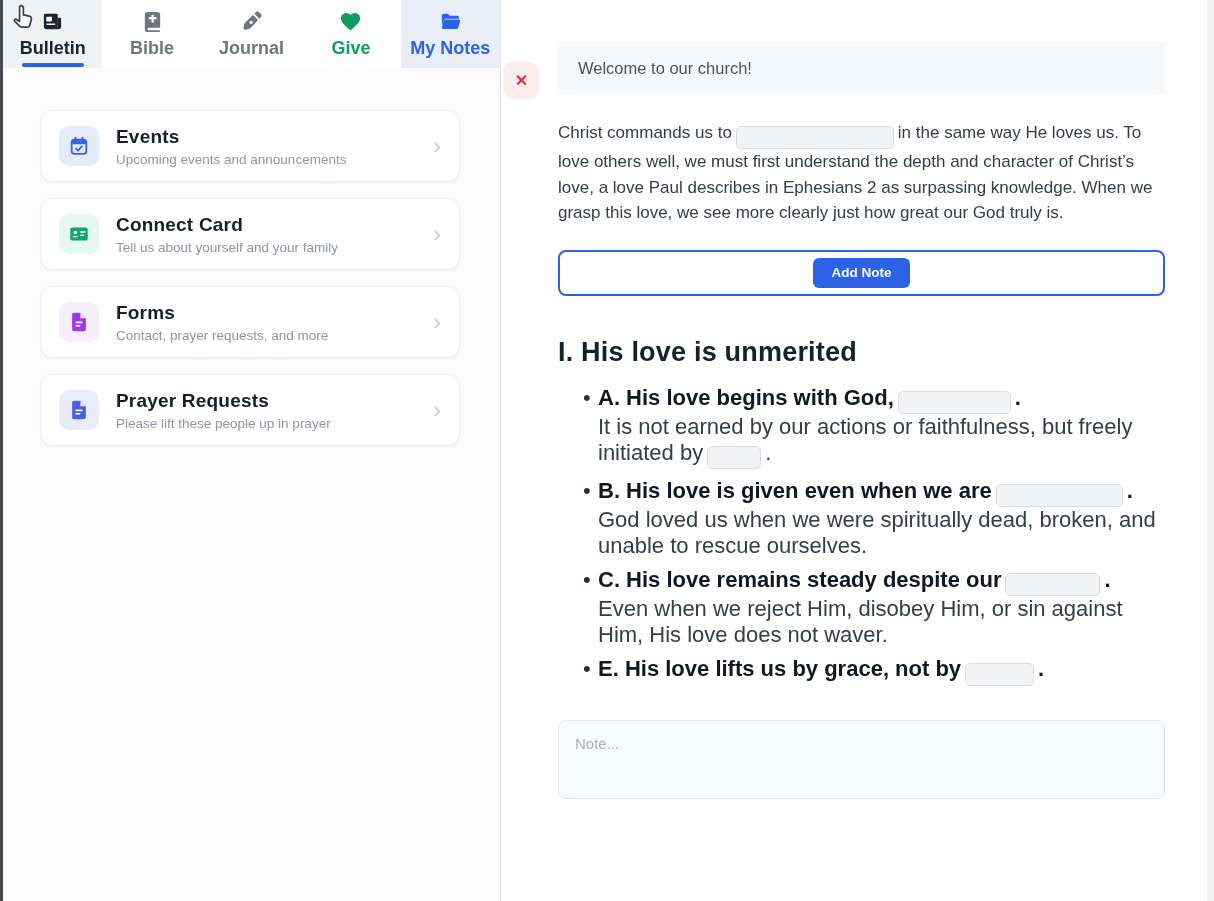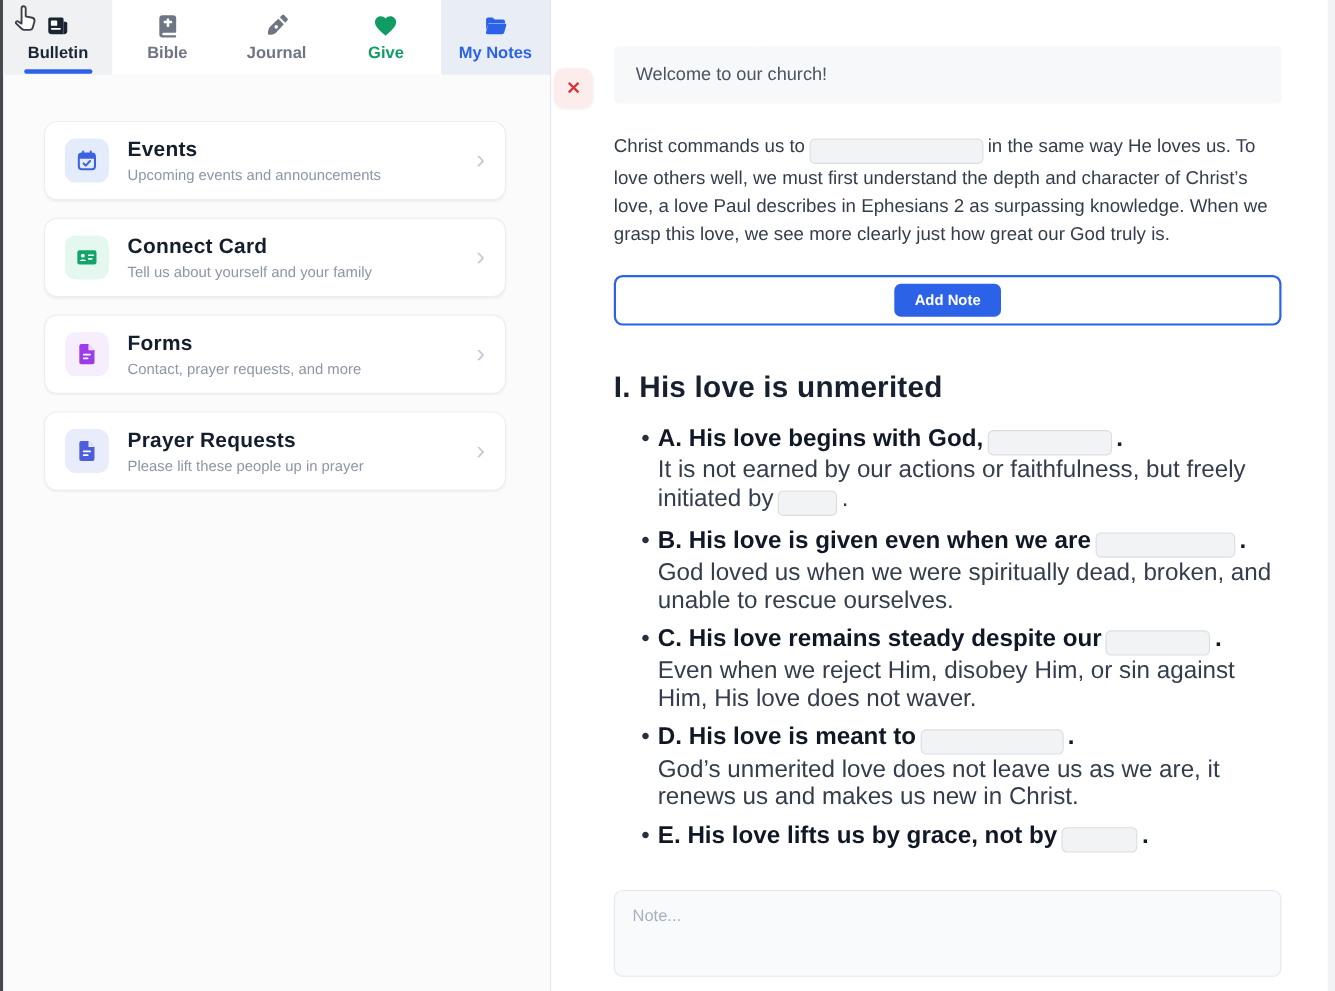--- a/index.html
+++ b/index.html
@@ -11,21 +11,21 @@
   }
   
   .window-edge { position:absolute; left:0; top:0; width:3px; height:100%; background:#46494e; }
 
   
   .sidebar { position:absolute; left:3px; top:0; width:497px; height:901px; background:#fbfbfc; }
   .tabbar { display:flex; height:68px; background:#fff; }
   .tab {
     flex:1; display:flex; flex-direction:column; align-items:center; justify-content:center;
     gap:5px; position:relative; cursor:pointer;
-    font-size:15px; font-weight:600; color:var(--inactive_gray,#6f7683);
+    font-size:18px; font-weight:600; color:var(--inactive_gray,#6f7683);
   }
   .tab svg { width:23px; height:23px; }
   .tab.active { background:#f0f1f3; color:var(--navy,#1b2433); }
   .tab.active .underline {
     position:absolute; bottom:1px; left:50%; transform:translateX(-50%);
     width:62px; height:4px; border-radius:3px; background:var(--accent_blue,#2b62e8);
   }
   .tab.give { color:var(--give_green,#0f9d63); }
   .tab.mynotes { background:#e9edf6; color:var(--accent_blue,#2b62e8); }
 
@@ -257,24 +257,20 @@
       <li>
         <span class="lead">B. His love is given even when we are</span><input class="blank bw-b" type="text" style=""><span class="lead-tail">.</span>
         <div class="desc">God loved us when we were spiritually dead, broken, and unable to rescue ourselves.</div>
       </li>
 
       <li>
         <span class="lead">C. His love remains steady despite our</span><input class="blank bw-c" type="text" style=""><span class="lead-tail">.</span>
         <div class="desc">Even when we reject Him, disobey Him, or sin against Him, His love does not waver.</div>
       </li>
 
-      <li>
-        <span class="lead">D. His love is meant to</span><input class="blank bw-d" type="text" style=""><span class="lead-tail">.</span>
-        <div class="desc">God’s unmerited love does not leave us as we are, it renews us and makes us new in Christ.</div>
-      </li>
 
       <li>
         <span class="lead">E. His love lifts us by grace, not by</span><input class="blank bw-e" type="text" style=""><span class="lead-tail">.</span>
       </li>
     </ul>
 
     <textarea class="note-box" placeholder="Note..." style=""></textarea>
   </div>
 
   <div class="scroll-track"></div>

